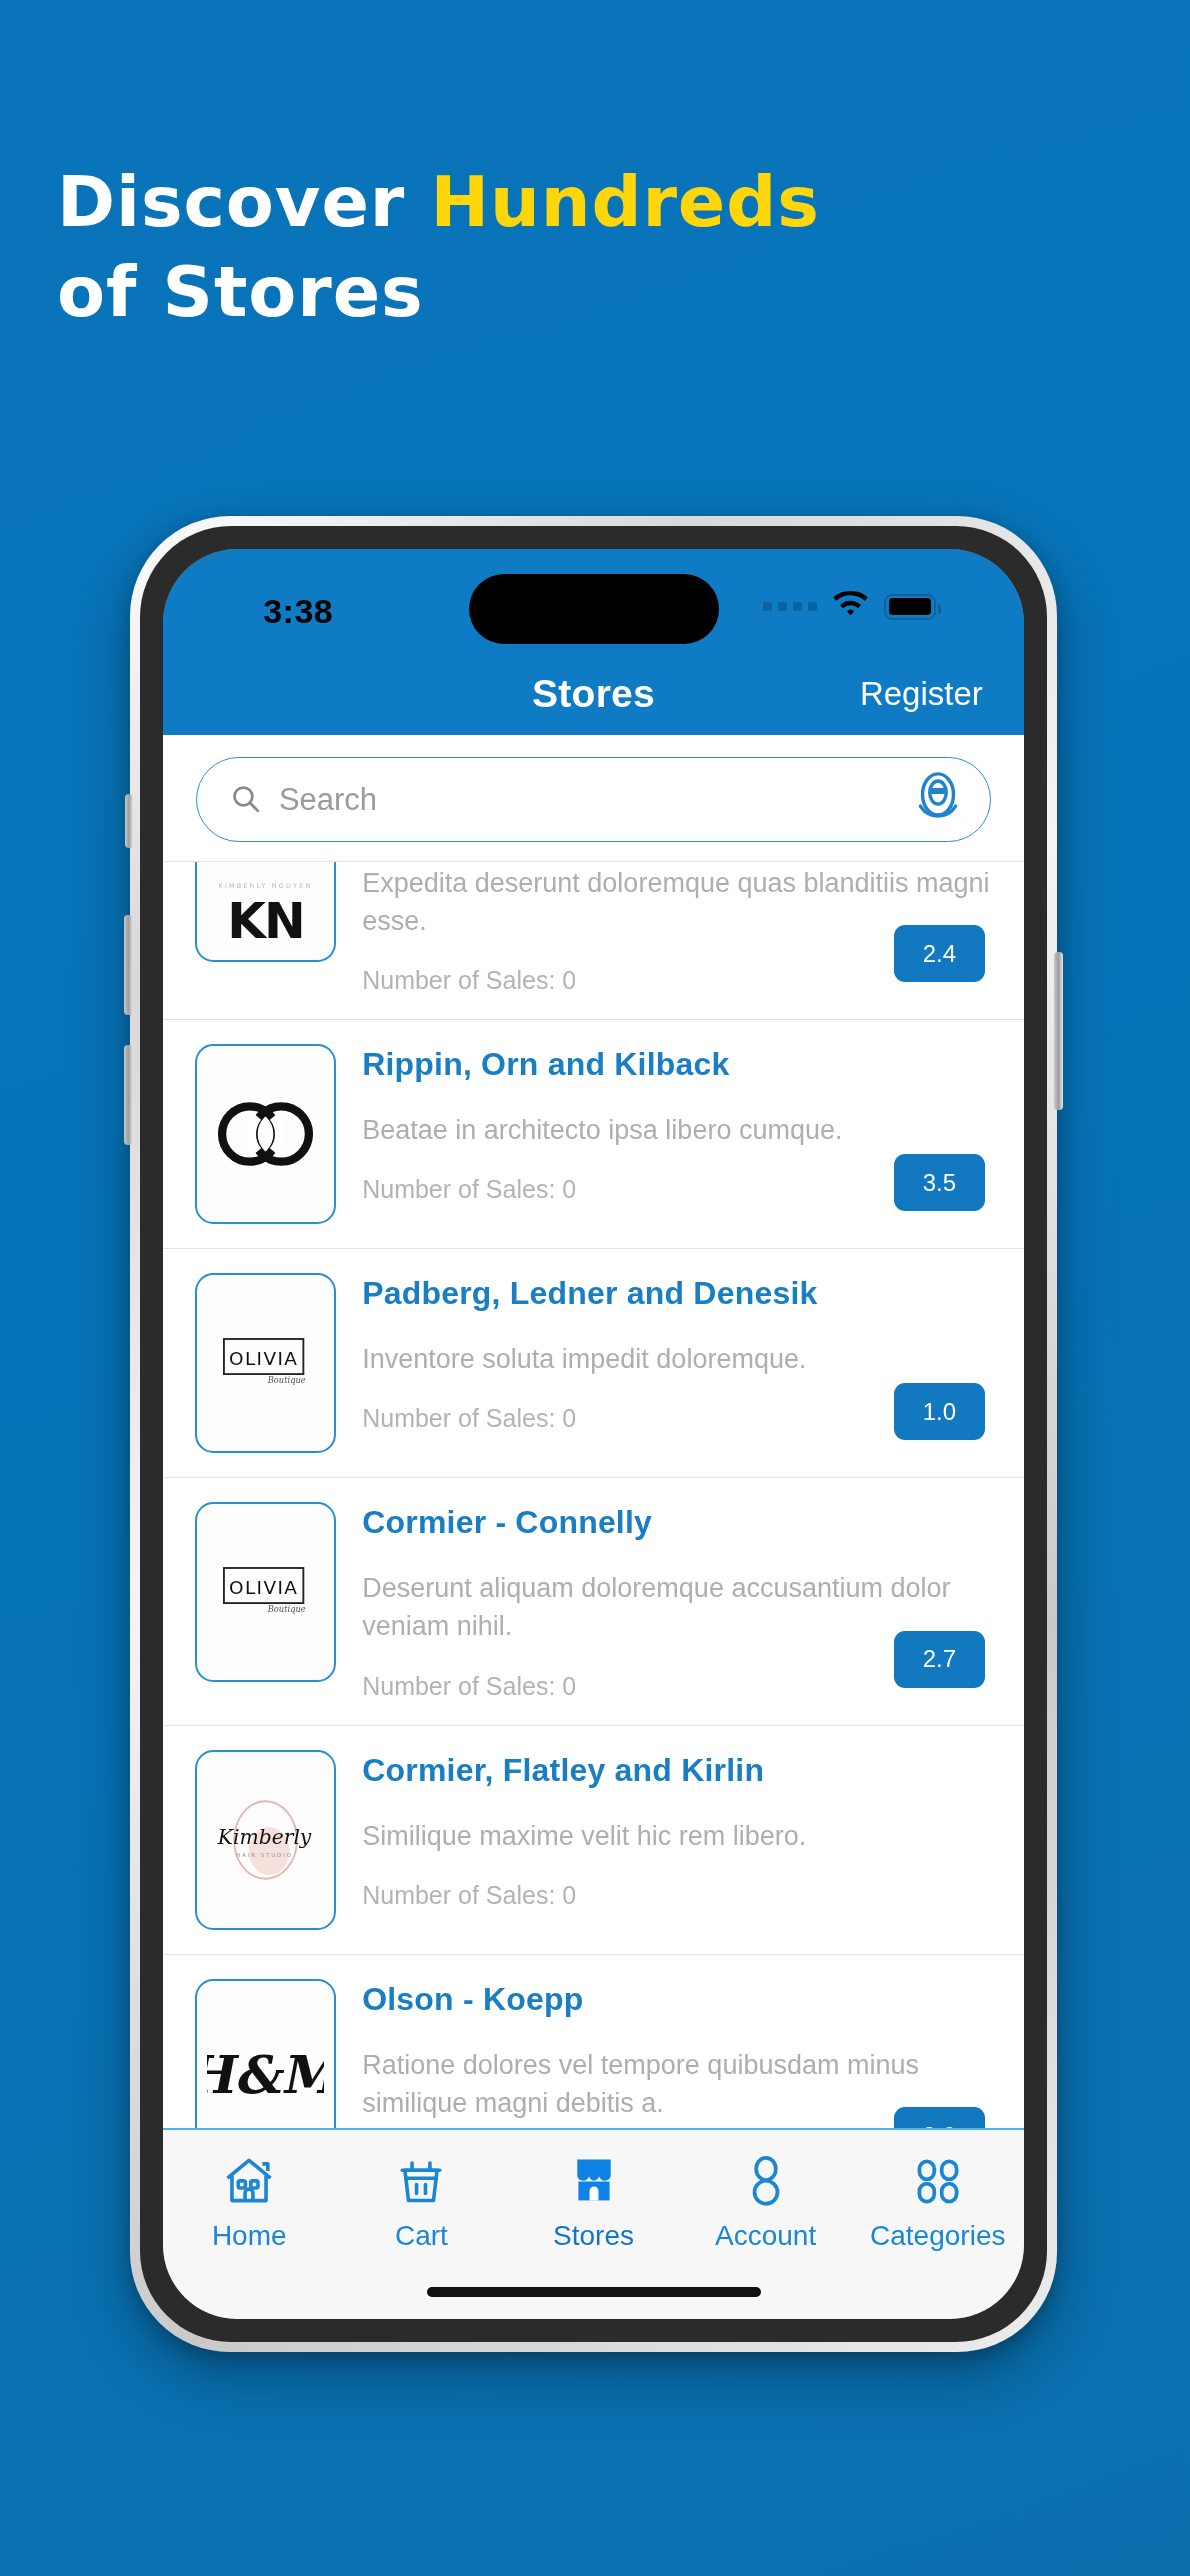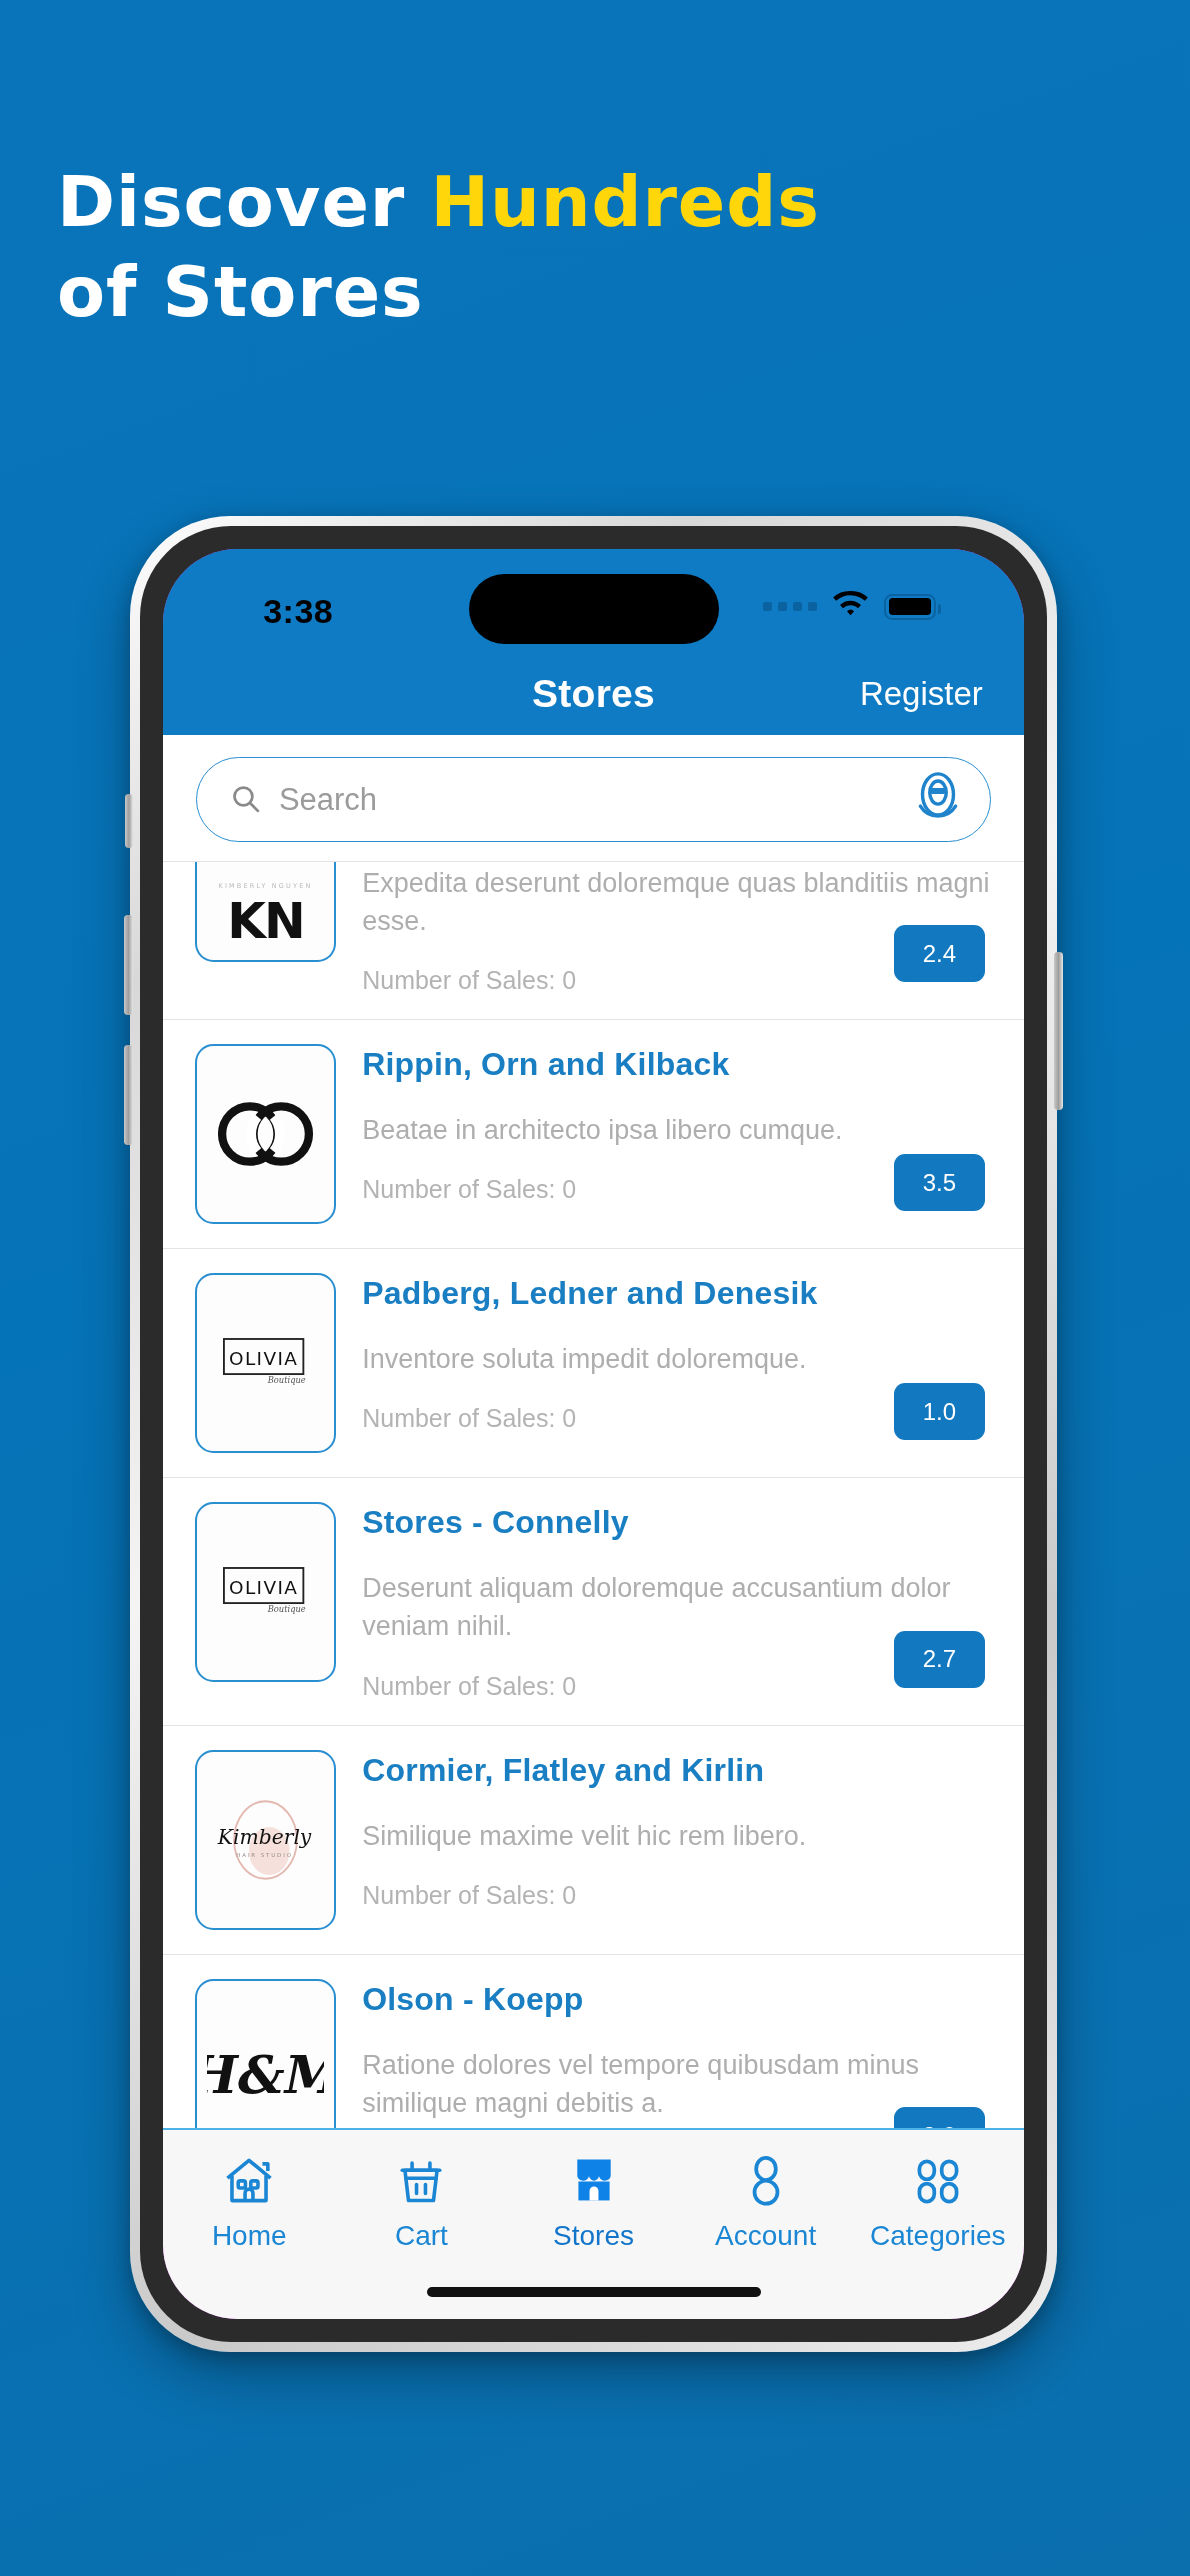--- a/index.html
+++ b/index.html
@@ -46,21 +46,21 @@
   }
   .phone-band {
     position:absolute; inset:10.2px;
     border-radius:91px;
     background:#2b2b2b;
     padding:13px;
   }
   .phone-screen {
     position:absolute; inset:23px;
     border-radius:74px;
-    background:#d946ef;
+    background:#a16207;
     overflow:hidden;
   }
   
   .btn-side { position:absolute; background:linear-gradient(90deg,#c9c9c9,#9d9d9d,#e6e6e6); border-radius:3.7px; }
   .btn-silent { left:-4.6px; top:278px;  width:7.4px;  height:54px; }
   .btn-volup  { left:-5.6px; top:399px;  width:8.3px;  height:100px; }
   .btn-voldn  { left:-5.6px; top:529px;  width:8.3px;  height:100px; }
   .btn-power  { right:-5.6px; top:436px; width:8.3px;  height:158px; }
 
   
@@ -303,21 +303,21 @@
 
           <div class="store-row">
             <div class="logo-card">
               <svg width="109" height="74" viewBox="0 0 118 80">
                 <rect x="14" y="14" width="86" height="38" fill="none" stroke="#222" stroke-width="2"></rect>
                 <text x="57" y="42" font-family="DejaVu Sans, sans-serif" font-size="20" fill="#111" text-anchor="middle" letter-spacing="1.5">OLIVIA</text>
                 <text x="82" y="62" font-family="DejaVu Serif, serif" font-size="9" font-style="italic" fill="#555" text-anchor="middle">Boutique</text>
               </svg>
             </div>
             <div class="store-body">
-              <div class="store-name">Stores - Connelly</div>
+              <div class="store-name">Cormier - Connelly</div>
               <div class="store-desc">Deserunt aliquam doloremque accusantium dolor veniam nihil.</div>
               <div class="store-sales">Number of Sales: 0</div>
             </div>
             <div class="rating-badge">2.7</div>
           </div>
 
           <div class="store-row">
             <div class="logo-card">
               <svg width="109" height="96" viewBox="0 0 118 104">
                 <ellipse cx="59" cy="52" rx="34" ry="42" fill="none" stroke="#e3b8b0" stroke-width="2"></ellipse>

